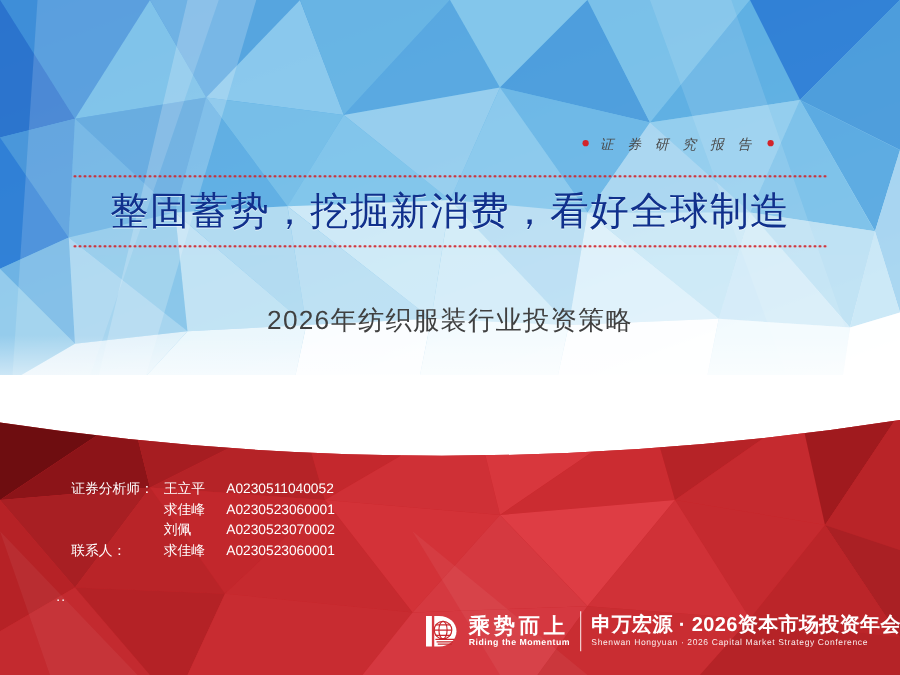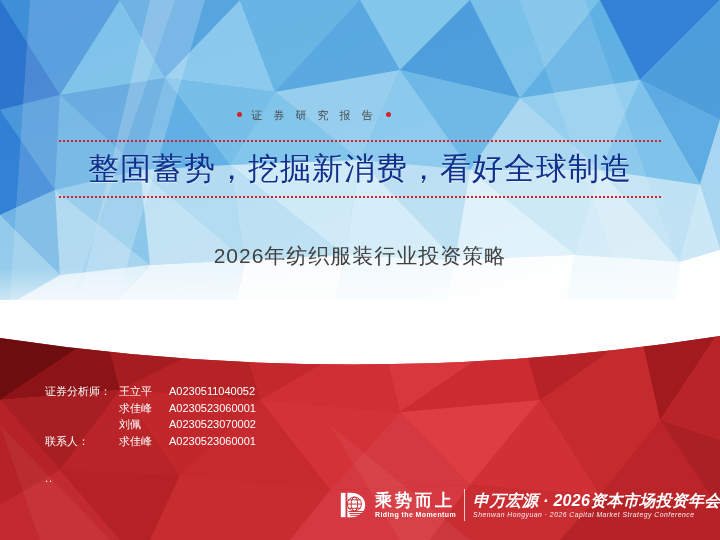--- a/index.html
+++ b/index.html
@@ -33,23 +33,24 @@
   
   .red-band {
     position:absolute; left:0; top:330px; width:720px; height:210px;
     overflow:hidden;
   }
   .red-band svg { position:absolute; left:0; top:0; }
 
   
   .eyebrow {
     position:absolute; left:0; top:108px; width:628px;
-    text-align:center;
+    text-align:right;
     font-size:11px; letter-spacing:4px; color:#4a4a4a;
     white-space:nowrap;
+    font-style:italic;
   }
   .eyebrow .dot {
     display:inline-block; width:5px; height:5px; border-radius:50%;
     background:#d2232a; vertical-align:middle; margin:0 9px 2px 9px;
   }
   .eyebrow .txt { vertical-align:middle; }
 
   
   .rule {
     position:absolute; left:58px; width:604px; height:2px;
@@ -75,21 +76,21 @@
     font-size:21px; color:#404040; letter-spacing:1px; white-space:nowrap;margin-top:28px;
   }
 
   
   .analysts {
     position:absolute; left:45px; top:383px;
     color:#ffffff; font-size:11px; line-height:16.5px;
     white-space:nowrap;
   }
   .arow { display:flex; }
-  .alabel { width:74px; flex:0 0 74px; }
+  .alabel { width:74px; flex:0 0 74px;margin-left:12px; }
   .aname  { width:50px; flex:0 0 50px; }
   .acode  { }
   .dots-tail {
     position:absolute; left:45px; top:472px;
     color:#ffffff; font-size:11px; letter-spacing:1px;
   }
 
   
   .logobar {
     position:absolute; left:338px; top:483px;
@@ -99,21 +100,21 @@
   .slogan-blk { display:flex; flex-direction:column; justify-content:center; }
   .slogan-cn {
     font-size:17px; font-weight:bold; color:#ffffff;
     letter-spacing:3px; line-height:19px; white-space:nowrap;
   }
   .slogan-en {
     font-size:7px; font-weight:bold; color:#ffffff;
     letter-spacing:.4px; line-height:10px; white-space:nowrap;
   }
   .vbar { width:1px; height:32px; background:rgba(255,255,255,.75); margin:0 8px; flex:0 0 1px; }
-  .conf-blk { display:flex; flex-direction:column; justify-content:center;font-style:italic; }
+  .conf-blk { display:flex; flex-direction:column; justify-content:center; }
   .conf-cn {
     font-size:16px; font-weight:bold; color:#ffffff;
     letter-spacing:.3px; line-height:19px; white-space:nowrap;
   }
   .conf-en {
     font-size:6.8px; color:rgba(255,255,255,.92);
     letter-spacing:.5px; line-height:10px; white-space:nowrap;
   }
 </style>
 </head>

